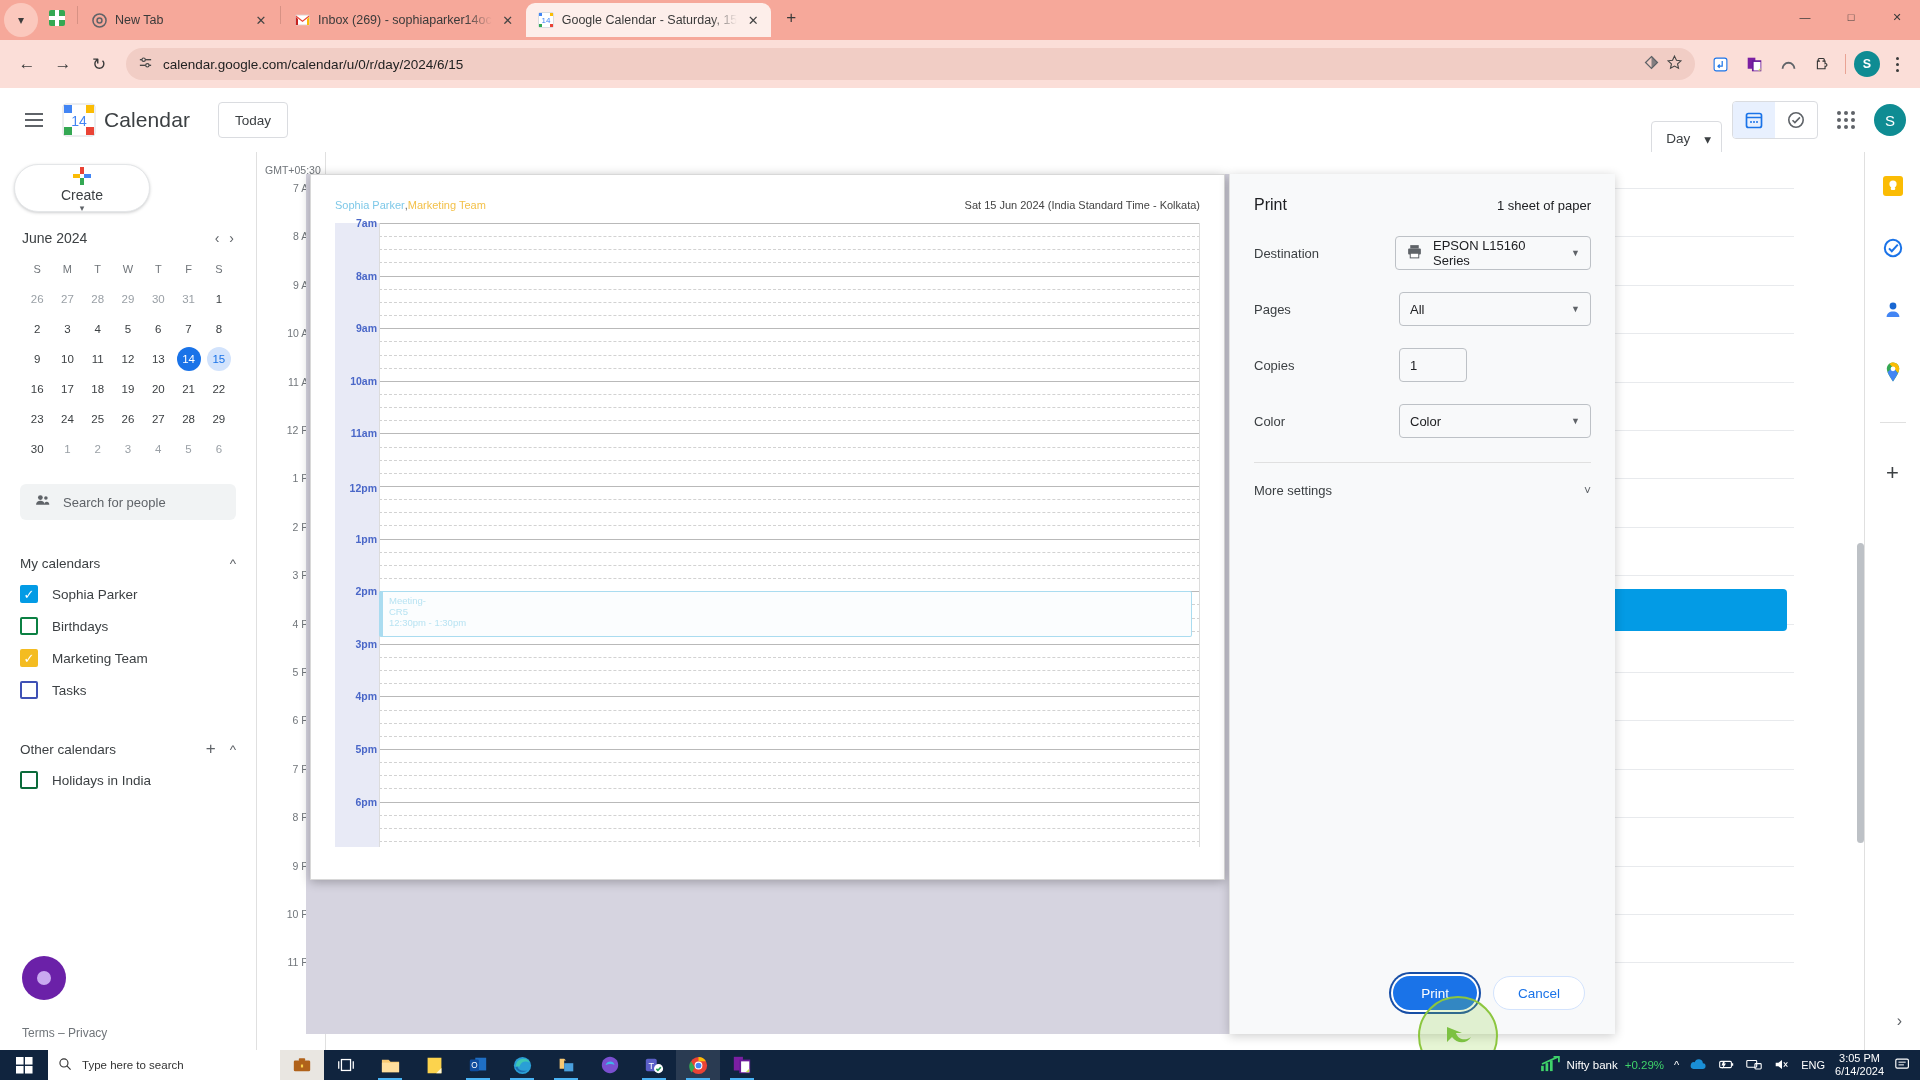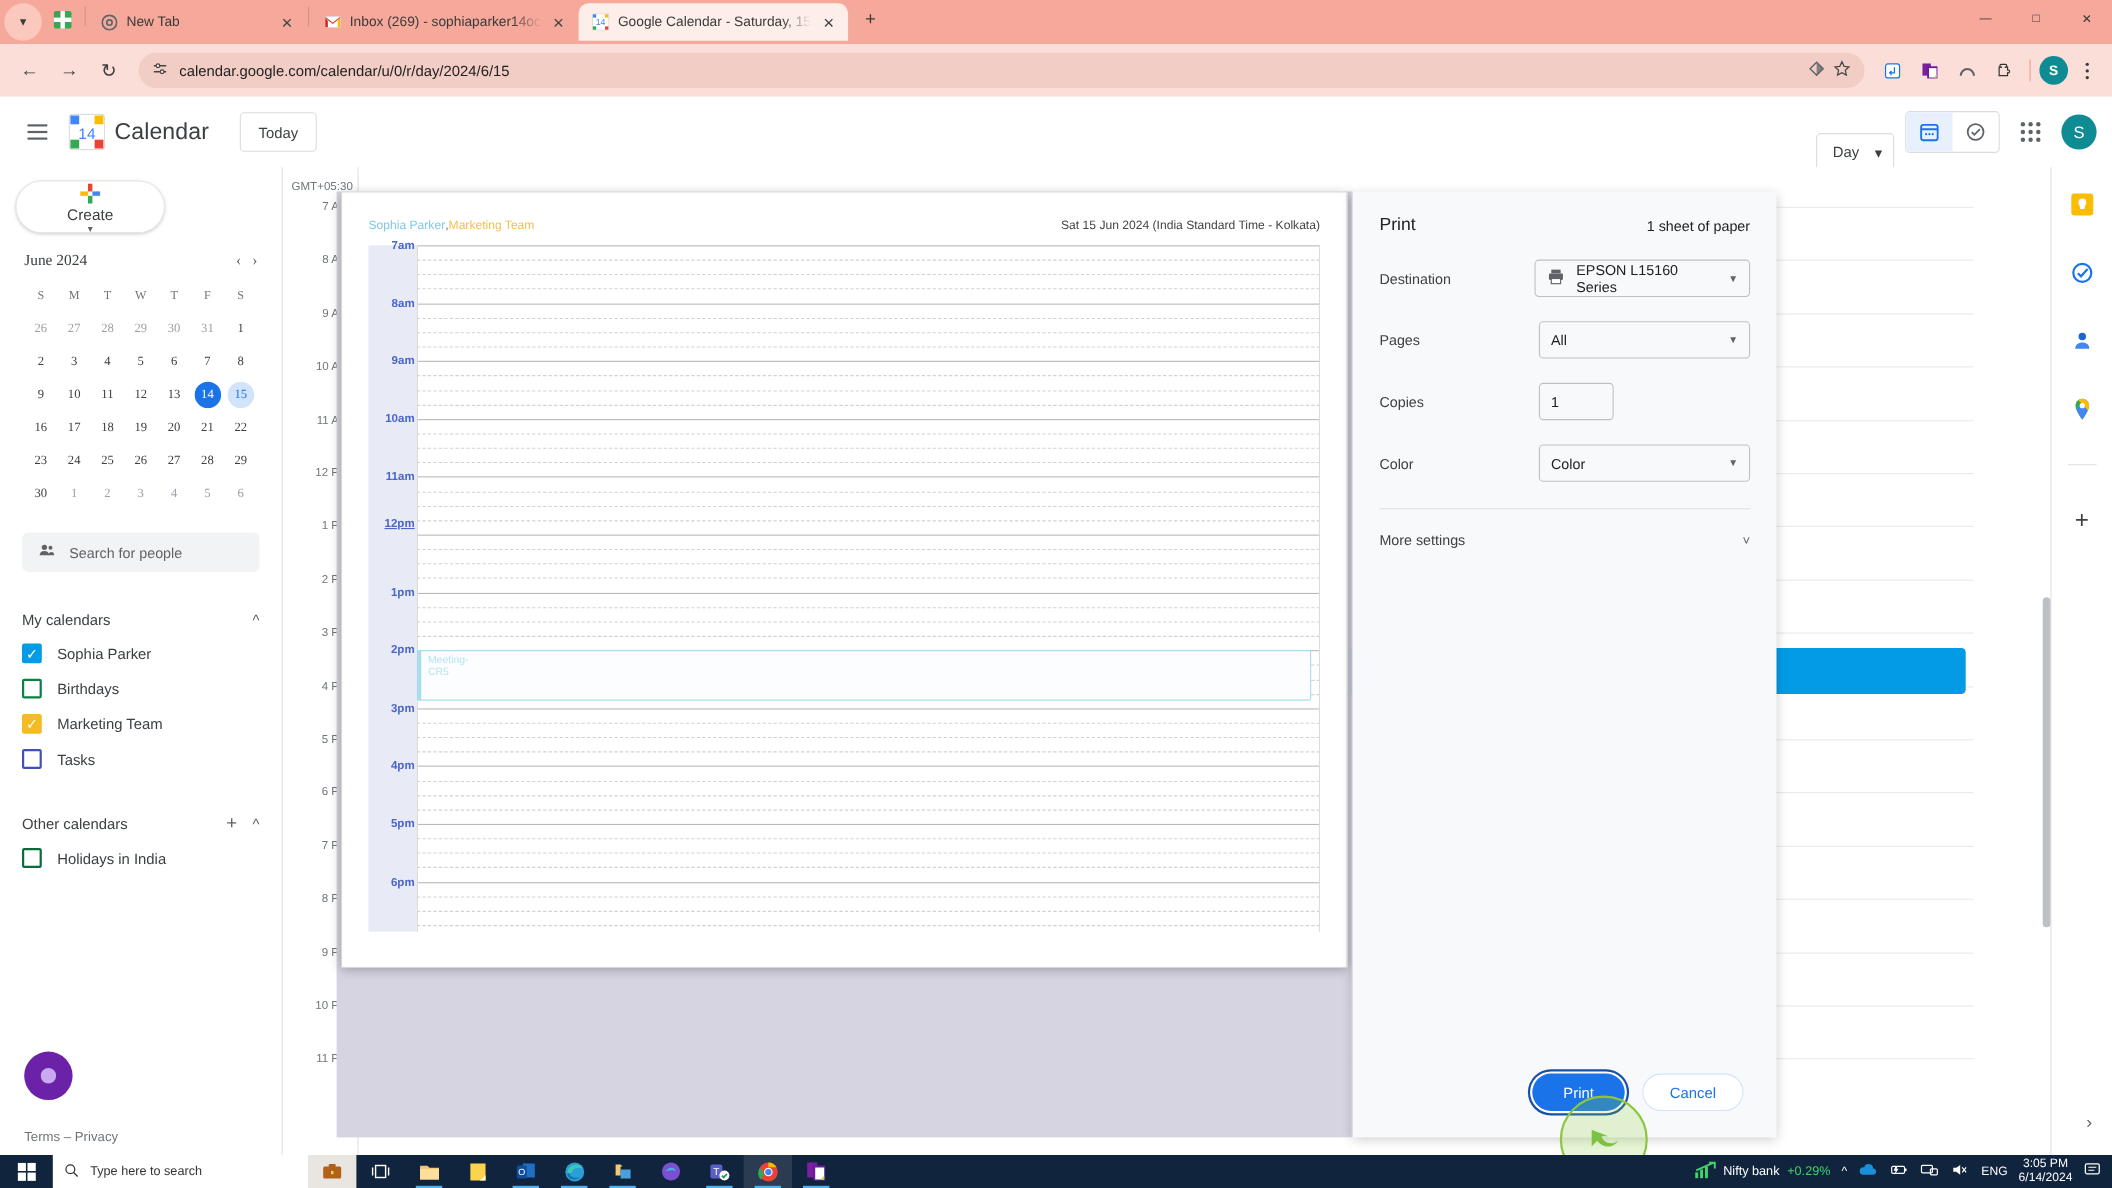--- a/index.html
+++ b/index.html
@@ -90,21 +90,21 @@
                 display:flex;align-items:center;justify-content:center;font-size:15px;}
 
   
   .gc-side { position:absolute; left:0; top:64px; width:256px; height:898px; background:#fff;
              padding:0 0 0 0; }
   .create-btn { margin:12px 0 0 14px; width:136px; height:48px; border:1px solid #e4e6e8;
                 border-radius:24px; box-shadow:0 1px 3px rgba(60,64,67,.25);
                 display:flex; align-items:center; padding:0 14px; background:#fff;flex-direction:column;}
   .create-plus { width:22px;height:22px; position:relative; }
   .create-txt { font-size:14px; color:#3c4043; }
-  .mini-cal { padding:18px 22px 0 22px;font-family:Liberation Serif, serif; }
+  .mini-cal { padding:18px 22px 0 22px; }
   .mini-head { display:flex; align-items:center; font-size:14px; color:#3c4043; margin-bottom:12px;}
   .mini-head .navs { margin-left:auto; display:flex; gap:10px; color:#5f6368; font-size:14px;}
   .mini-grid { display:grid; grid-template-columns:repeat(7,1fr); row-gap:8px; }
   .mini-grid div { height:22px; display:flex;align-items:center;justify-content:center;
                    font-size:11.5px; color:#3c4043; }
   .mini-grid .dow { color:#70757a; font-size:11px; }
   .mini-grid .out { color:#9aa0a6; }
   .mini-grid .today { }
   .mini-grid .today span { width:24px;height:24px;border-radius:50%;background:#1a73e8;color:#fff;
                            display:flex;align-items:center;justify-content:center;font-size:11.5px;}
@@ -653,21 +653,21 @@
           <div class="pp-hour" style="top: 199.8px;">10am</div>
           <div class="pp-solid" style="top: 205.8px;"></div>
           <div class="pp-dash" style="top: 218.95px;"></div>
           <div class="pp-dash" style="top: 232.1px;"></div>
           <div class="pp-dash" style="top: 245.25px;"></div>
           <div class="pp-hour" style="top: 252.4px;">11am</div>
           <div class="pp-solid" style="top: 258.4px;"></div>
           <div class="pp-dash" style="top: 271.55px;"></div>
           <div class="pp-dash" style="top: 284.7px;"></div>
           <div class="pp-dash" style="top: 297.85px;"></div>
-          <div class="pp-hour" style="top: 295px; text-decoration: underline;">12pm</div>
+          <div class="pp-hour" style="top: 307px;">12pm</div>
           <div class="pp-solid" style="top: 311px;"></div>
           <div class="pp-dash" style="top: 324.15px;"></div>
           <div class="pp-dash" style="top: 337.3px;"></div>
           <div class="pp-dash" style="top: 350.45px;"></div>
           <div class="pp-hour" style="top: 357.6px;">1pm</div>
           <div class="pp-solid" style="top: 363.6px;"></div>
           <div class="pp-dash" style="top: 376.75px;"></div>
           <div class="pp-dash" style="top: 389.9px;"></div>
           <div class="pp-dash" style="top: 403.05px;"></div>
           <div class="pp-hour" style="top: 410.2px;">2pm</div>
@@ -695,20 +695,21 @@
           <div class="pp-dash" style="top: 639.75px;"></div>
           <div class="pp-dash" style="top: 652.9px;"></div>
           <div class="pp-dash" style="top: 666.05px;"></div>
         </div>
       <div class="pp-vline" style="left:68px; top:48px; bottom:32px;"></div>
       <div class="pp-vline" style="right:24px; top:48px; bottom:32px;"></div>
 
       <div class="pp-event" style="left:68px; top:416px; width:813px; height:46px;">
         <div class="t">Meeting-</div>
         <div class="t">CR5</div>
+        <div class="t">12:30pm - 1:30pm</div>
       </div>
     </div>
 
     <div class="print-dialog">
       <div class="pd-head">
         <span class="pd-title">Print</span>
         <span class="pd-sheets">1 sheet of paper</span>
       </div>
 
       <div class="pd-row">

